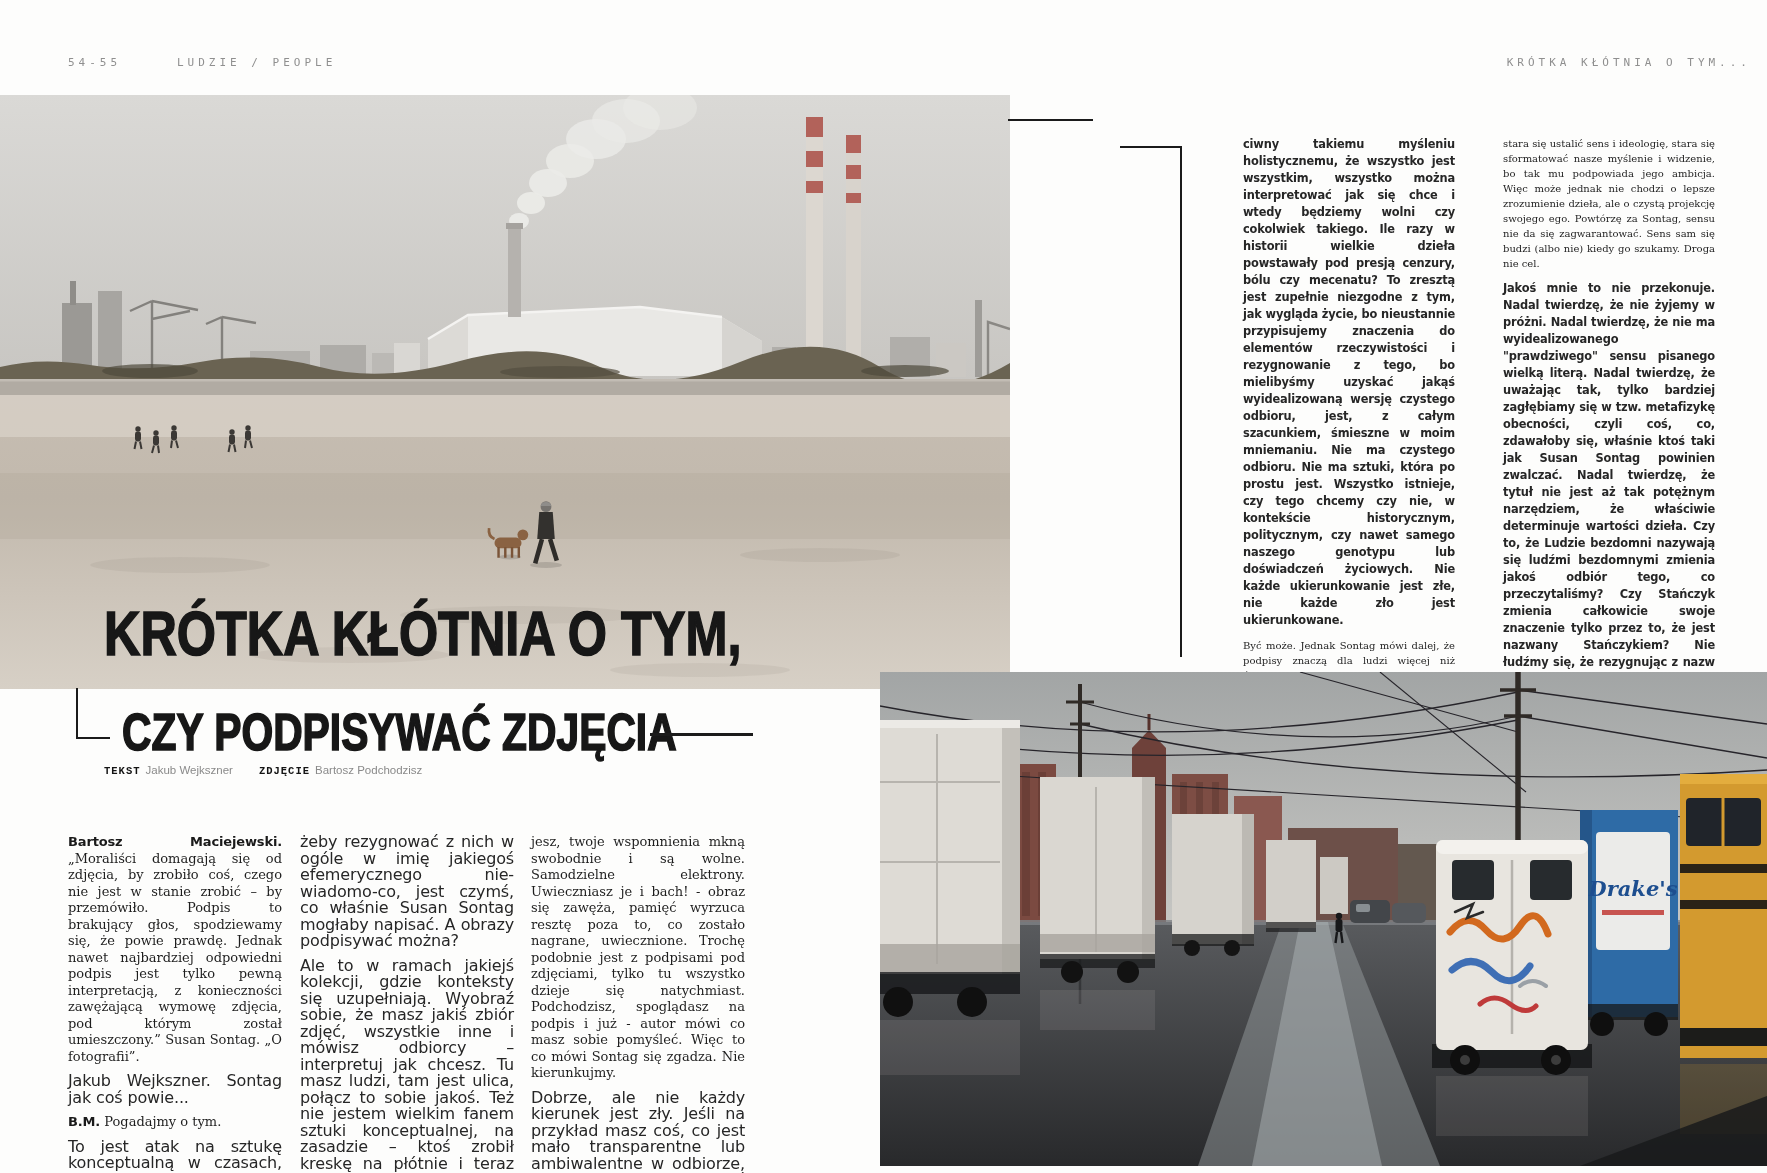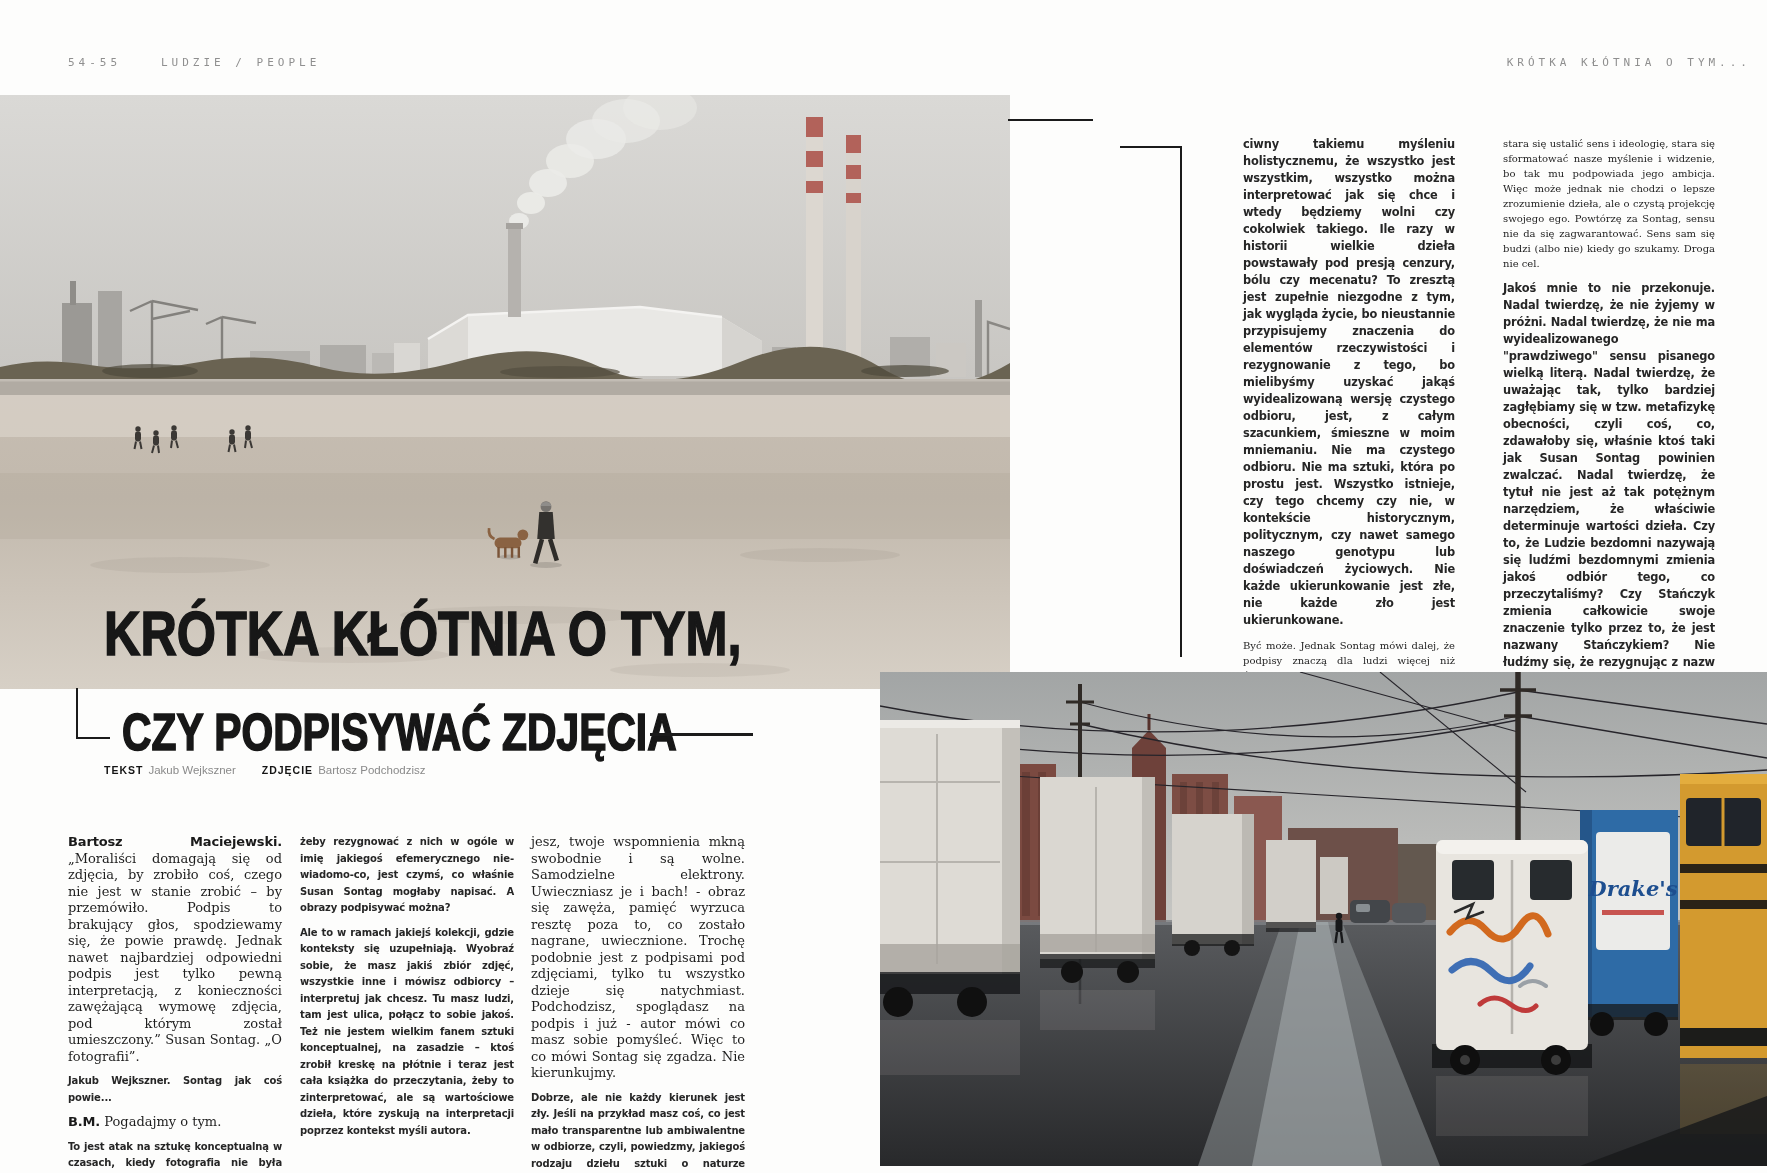--- a/index.html
+++ b/index.html
@@ -13,41 +13,41 @@
          -webkit-text-stroke:1.6px #171717;}
   .t1{left:104px;top:602px;font-size:63px;transform:scaleX(.80);}
   .t2{left:122px;top:707px;font-size:51px;transform:scaleX(.80);}
   .ln{position:absolute;background:#1b1b1b;}
   .bracket-l{position:absolute;left:76px;top:688px;width:32px;height:49px;
              border-left:2.5px solid #1b1b1b;border-bottom:2.5px solid #1b1b1b;}
   .bracket-r{position:absolute;left:1120px;top:146px;width:60px;height:509px;
              border-top:2px solid #1b1b1b;border-right:2px solid #1b1b1b;}
   .byline{position:absolute;left:104px;top:764px;font-size:11.5px;color:#8a8a8a;white-space:nowrap;}
   .byline b{color:#141414;font-weight:700;letter-spacing:1px;margin-right:5px;
-            font-family:Liberation Sans, sans-serif;font-size:10.5px;}
+            font-family:Liberation Mono, monospace;font-size:10.5px;}
   .byline .gap{display:inline-block;width:26px;}
   .col{position:absolute;text-align:justify;}
   .col-l{width:214px;top:834px;}
   .col-r{width:212px;top:136px;}
   .col p{margin:0 0 8px 0;}
   .col-l p.serif{font-family:"DejaVu Serif",serif;font-size:13px;line-height:16.5px;color:#1e1e1e;}
-  .col-l p.sansb{font-family:"DejaVu Sans",sans-serif;font-weight:700;font-size:10px;
+  .col-l p.sansb{font-family:"DejaVu Sans",sans-serif;font-weight:400;font-size:16px;
                  line-height:16.5px;color:#262626;letter-spacing:-.15px;}
   .col-r p.serif{font-family:"DejaVu Serif",serif;font-size:10px;line-height:15px;color:#1e1e1e;margin-bottom:9px;}
   .col-r p.sansb{font-family:"DejaVu Sans",sans-serif;font-weight:700;font-size:11.4px;
                  line-height:17px;color:#262626;letter-spacing:-.15px;margin-bottom:9px;}
   .lead{font-family:"DejaVu Sans",sans-serif;font-weight:700;letter-spacing:-.15px;color:#1a1a1a;}
 </style>
 </head>
 <body>
 
 <div class="spread">
 
   <div class="runhead" style="left:68px;">54-55</div>
-  <div class="runhead" style="left:161px;">LUDZIE / PEOPLE</div>
+  <div class="runhead" style="left:177px;">LUDZIE / PEOPLE</div>
   <div class="runhead" style="right:48px;">KRÓTKA KŁÓTNIA O TYM...</div>
 
   <svg class="photo" style="left:0;top:95px;" width="1010" height="594" viewBox="0 0 1010 594" preserveAspectRatio="none" role="img">
     <defs>
       <linearGradient id="gsky" x1="0" y1="0" x2="0" y2="1">
         <stop offset="0" stop-color="#dad9d6"></stop>
           <stop offset="1" stop-color="#c7c5c1"></stop>
       </linearGradient>
       <linearGradient id="gsand" x1="0" y1="0" x2="0" y2="1">
         <stop offset="0" stop-color="#c6bdb2"></stop>

